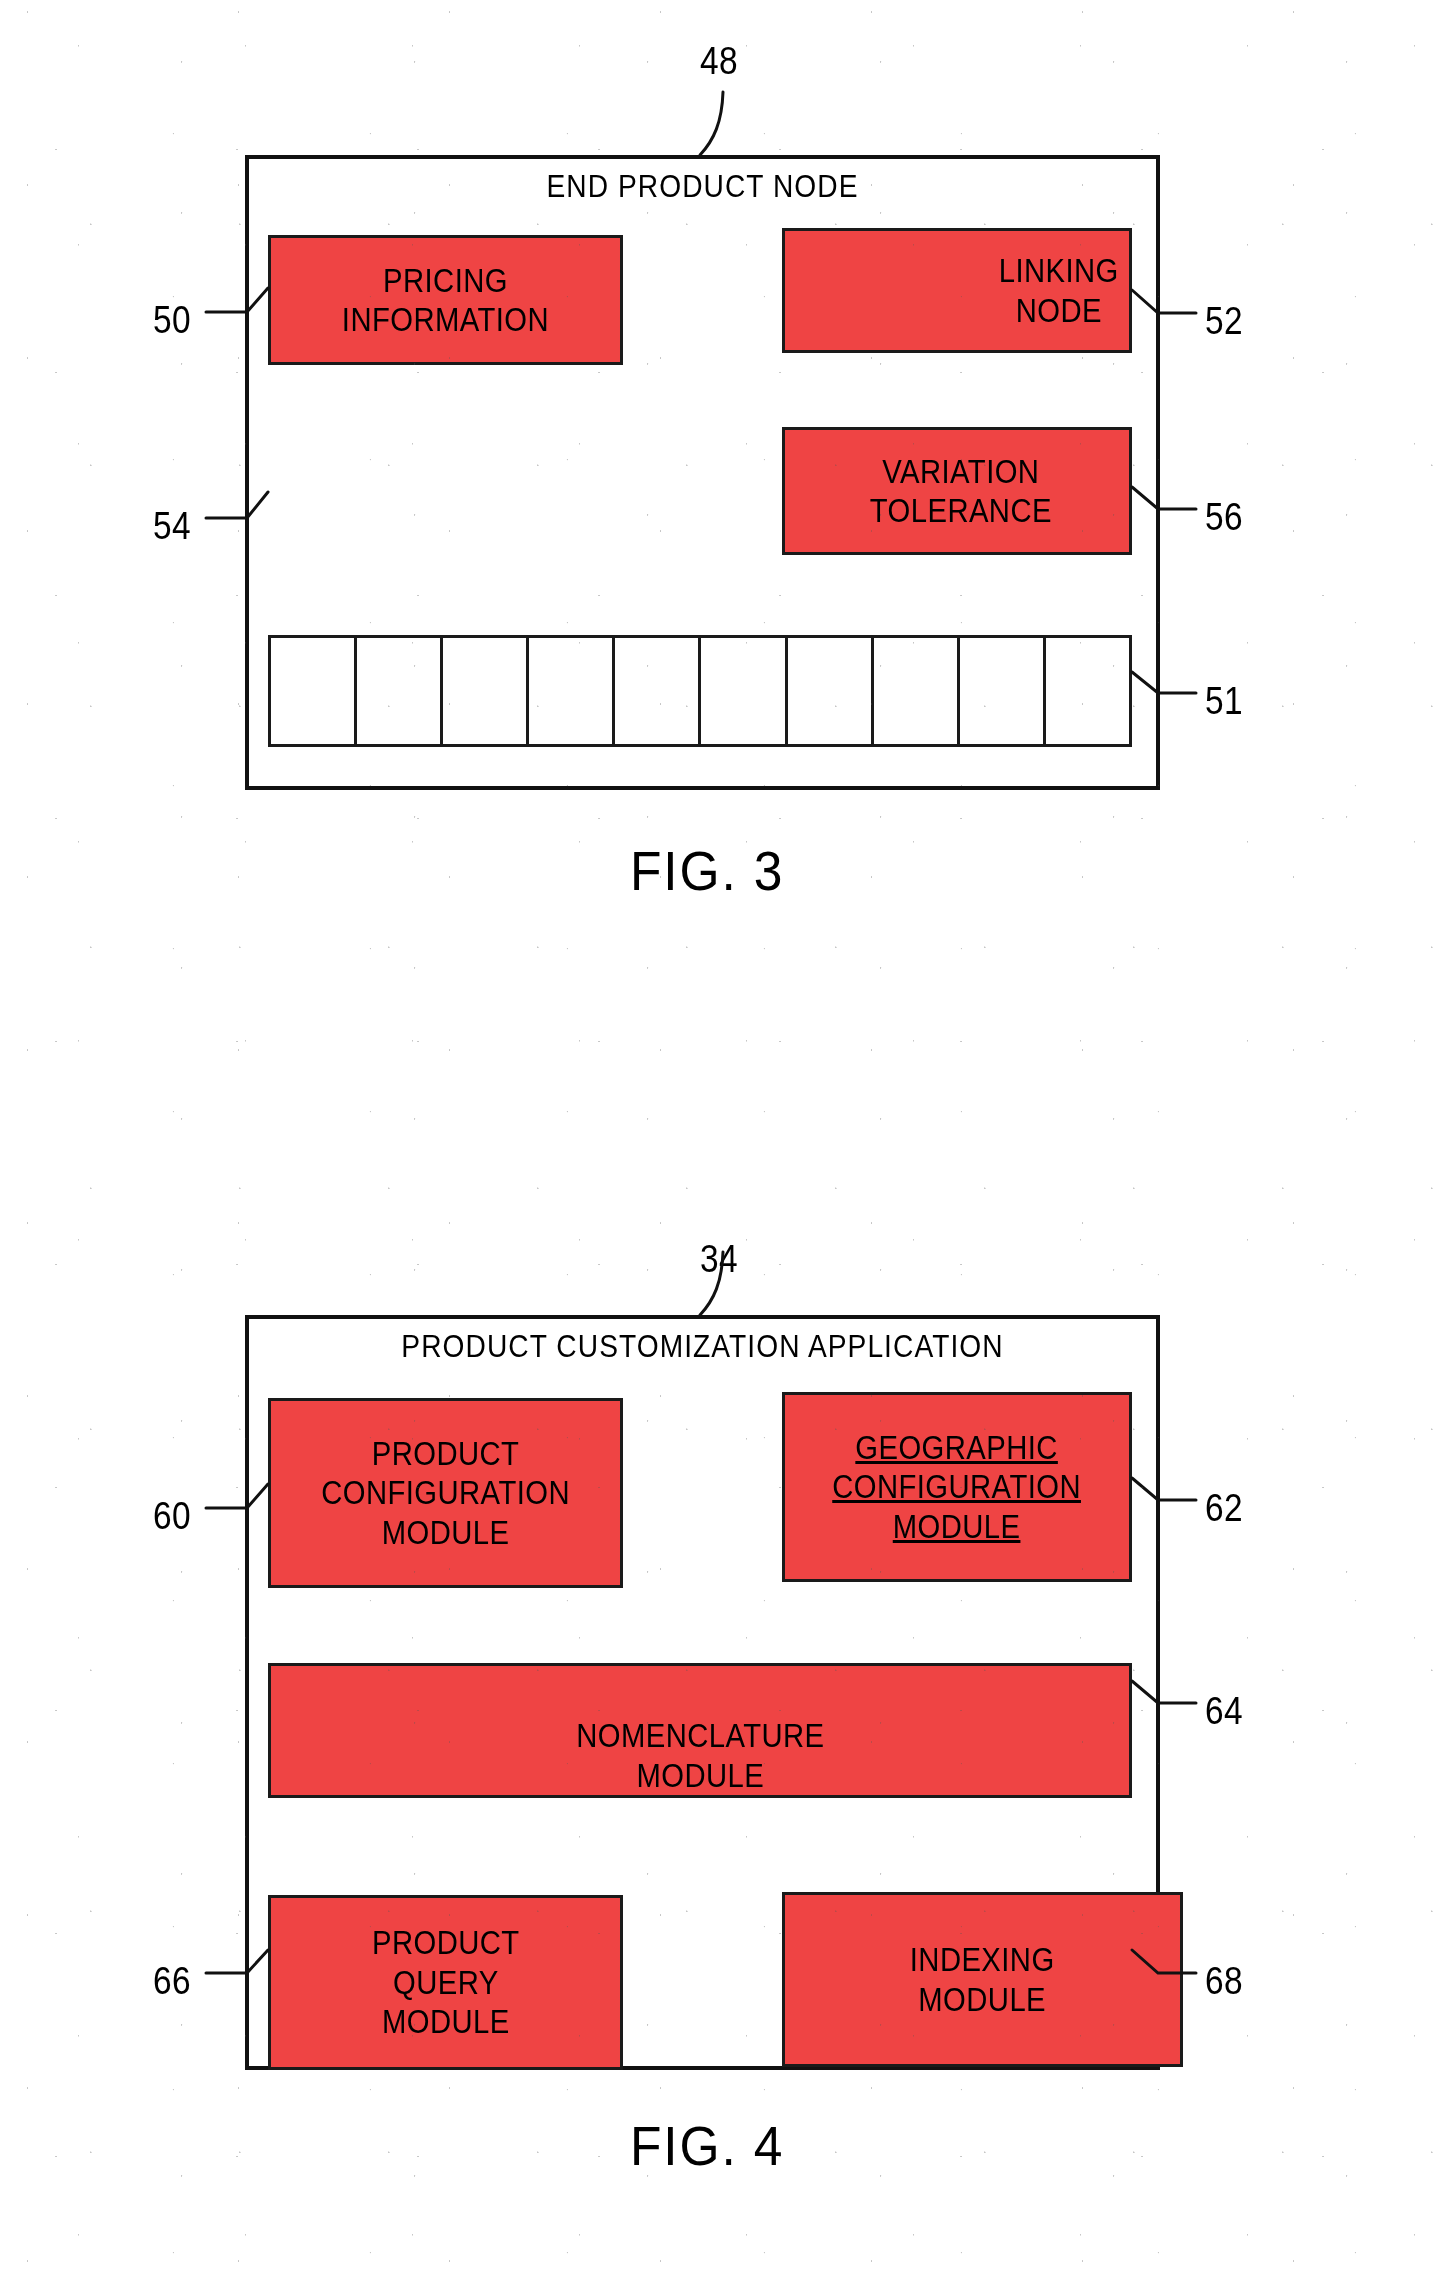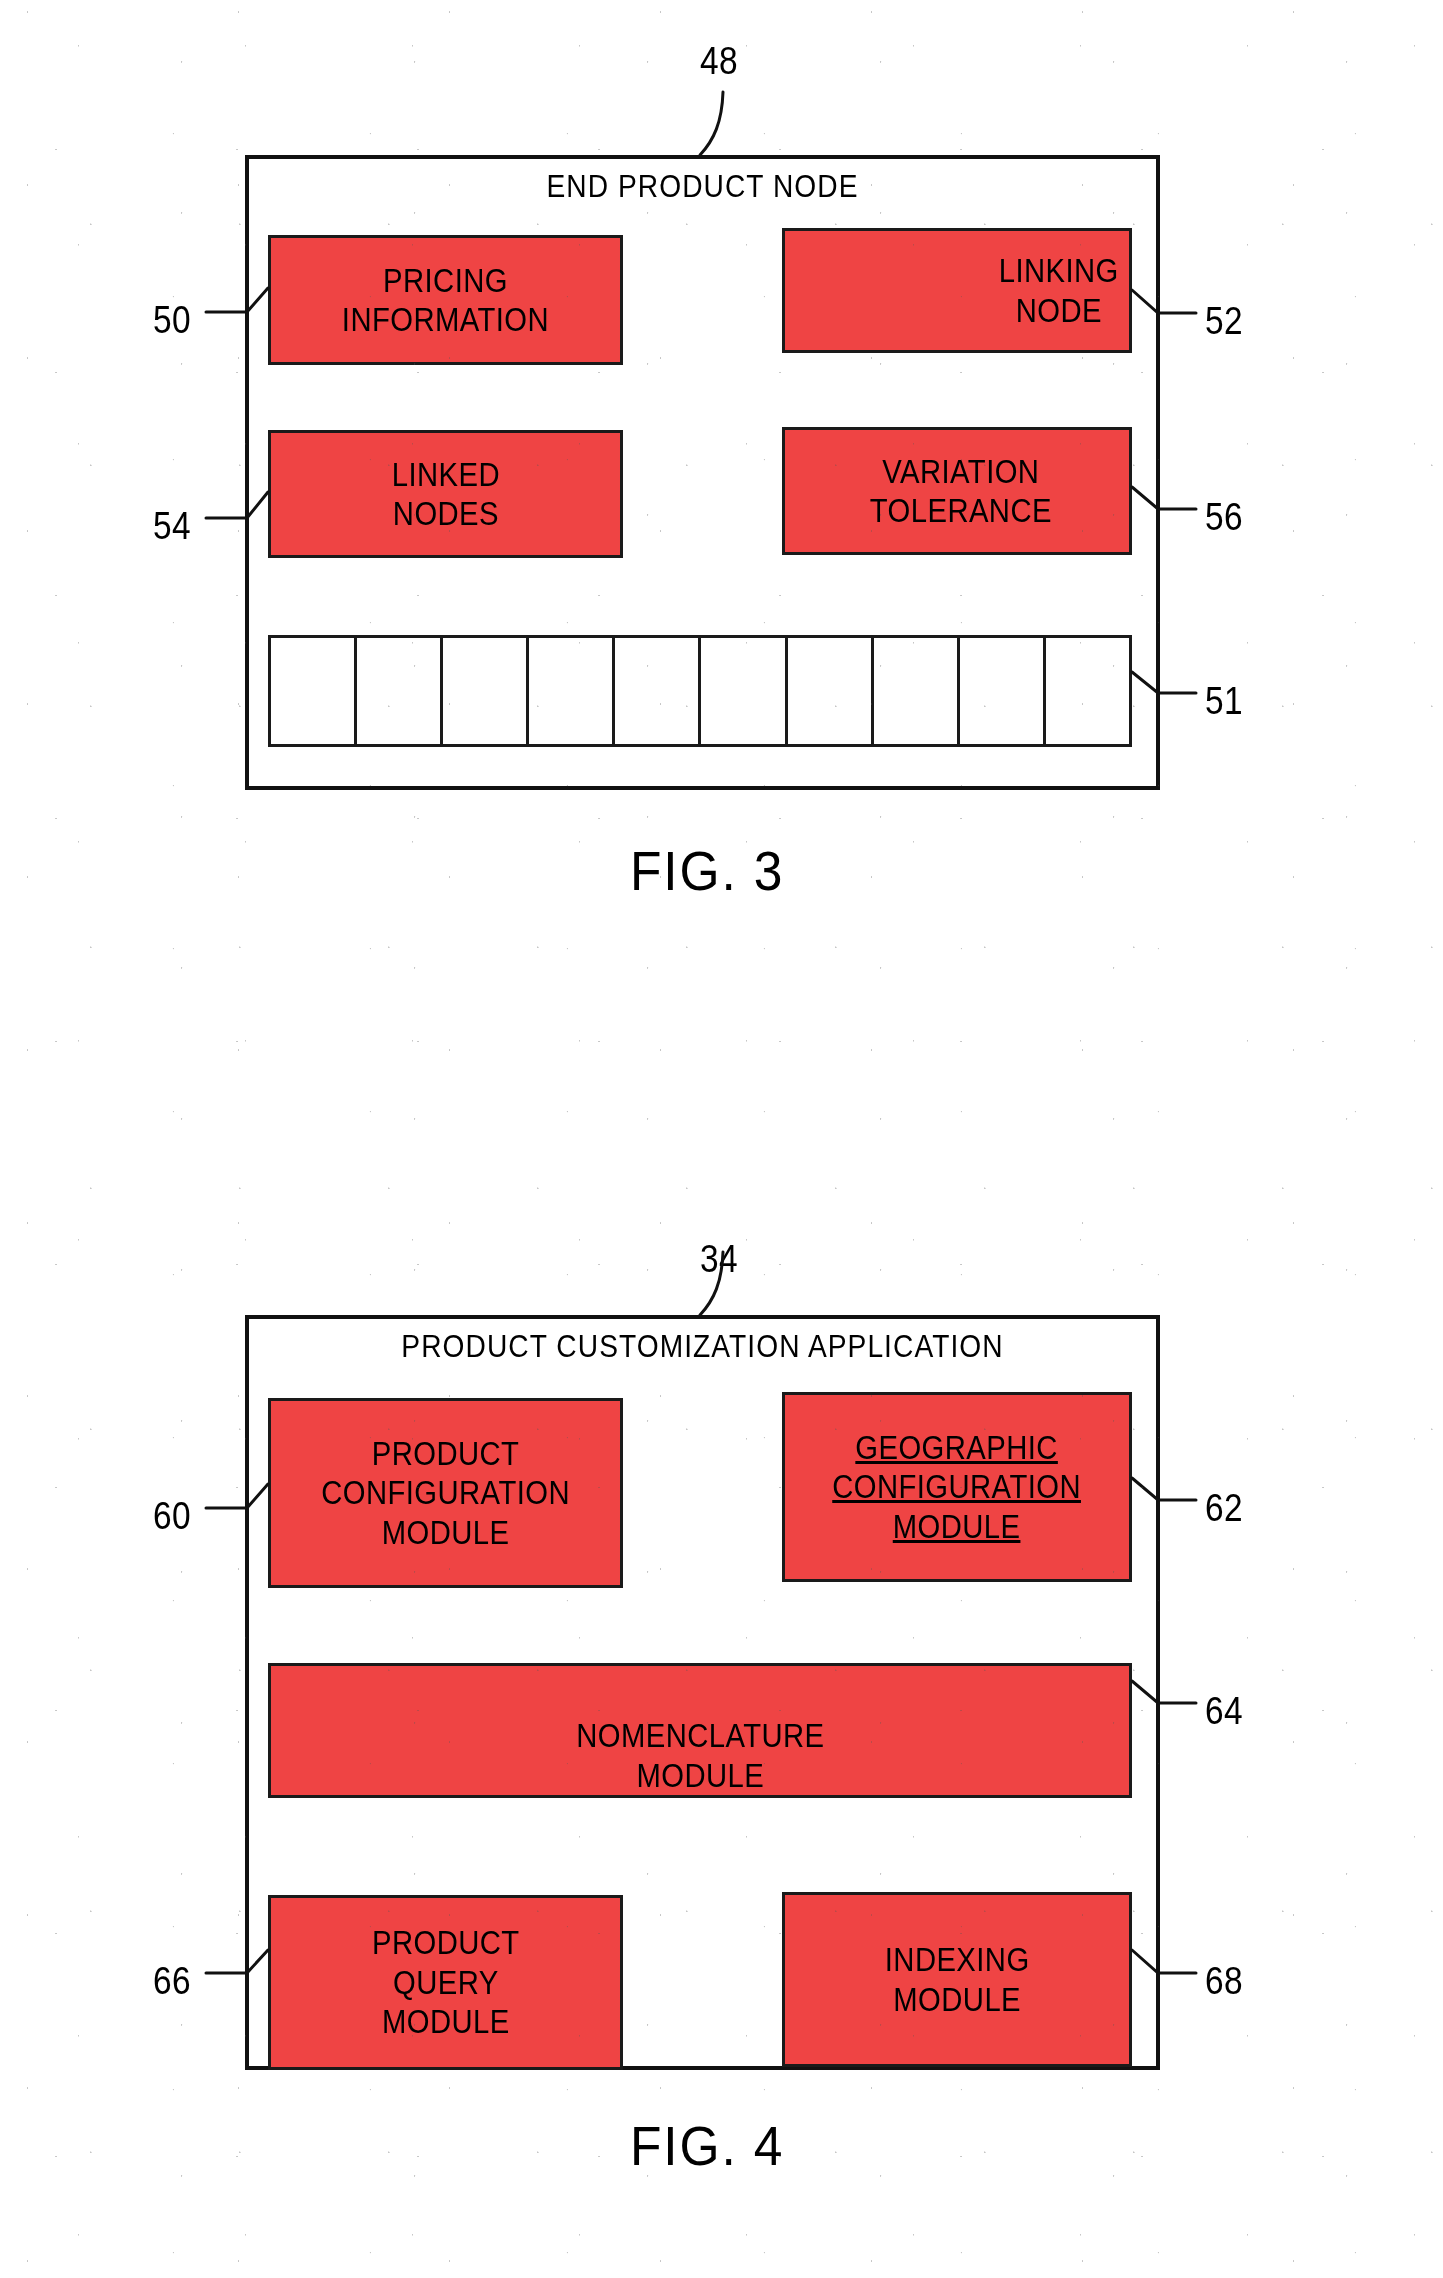--- a/index.html
+++ b/index.html
@@ -151,24 +151,20 @@
   <div class="inner-box" style="left:268px; top:235px; width:355px; height:130px;">
     <span class="box-label" style="font-size:34px;">PRICING
 INFORMATION</span>
   </div>
 
   <div class="inner-box" style="left:782px; top:228px; width:350px; height:125px;justify-content:flex-end;">
     <span class="box-label" style="font-size:34px;">LINKING
 NODE</span>
   </div>
 
-  <div class="inner-box" style="left:268px; top:430px; width:355px; height:128px;">
-    <span class="box-label" style="font-size:34px;">LINKED
-NODES</span>
-  </div>
 
   <div class="inner-box" style="left:782px; top:427px; width:350px; height:128px;padding-left:8px;">
     <span class="box-label" style="font-size:34px;">VARIATION
 TOLERANCE</span>
   </div>
 
   <div class="cell-strip" id="fig3-cell-strip" style="left:268px; top:635px; width:864px; height:112px;">
   <div class="cell"></div>
       <div class="cell"></div>
       <div class="cell"></div>
@@ -211,21 +207,21 @@
     <span class="box-label" style="font-size:34px;">NOMENCLATURE
 MODULE</span>
   </div>
 
   <div class="inner-box" style="left:268px; top:1895px; width:355px; height:175px;">
     <span class="box-label" style="font-size:34px;">PRODUCT
 QUERY
 MODULE</span>
   </div>
 
-  <div class="inner-box" style="left:782px; top:1892px; width:350px; height:175px;">
+  <div class="inner-box" style="left:782px; top:1892px; width:401px; height:175px;">
     <span class="box-label" style="font-size:34px;">INDEXING
 MODULE</span>
   </div>
 
   <span class="ref-num" style="left:700px; top:1238px;">34</span>
   <span class="ref-num" style="left:153px; top:1495px;">60</span>
   <span class="ref-num" style="left:1205px; top:1487px;">62</span>
   <span class="ref-num" style="left:1205px; top:1690px;">64</span>
   <span class="ref-num" style="left:153px; top:1960px;">66</span>
   <span class="ref-num" style="left:1205px; top:1960px;">68</span>

